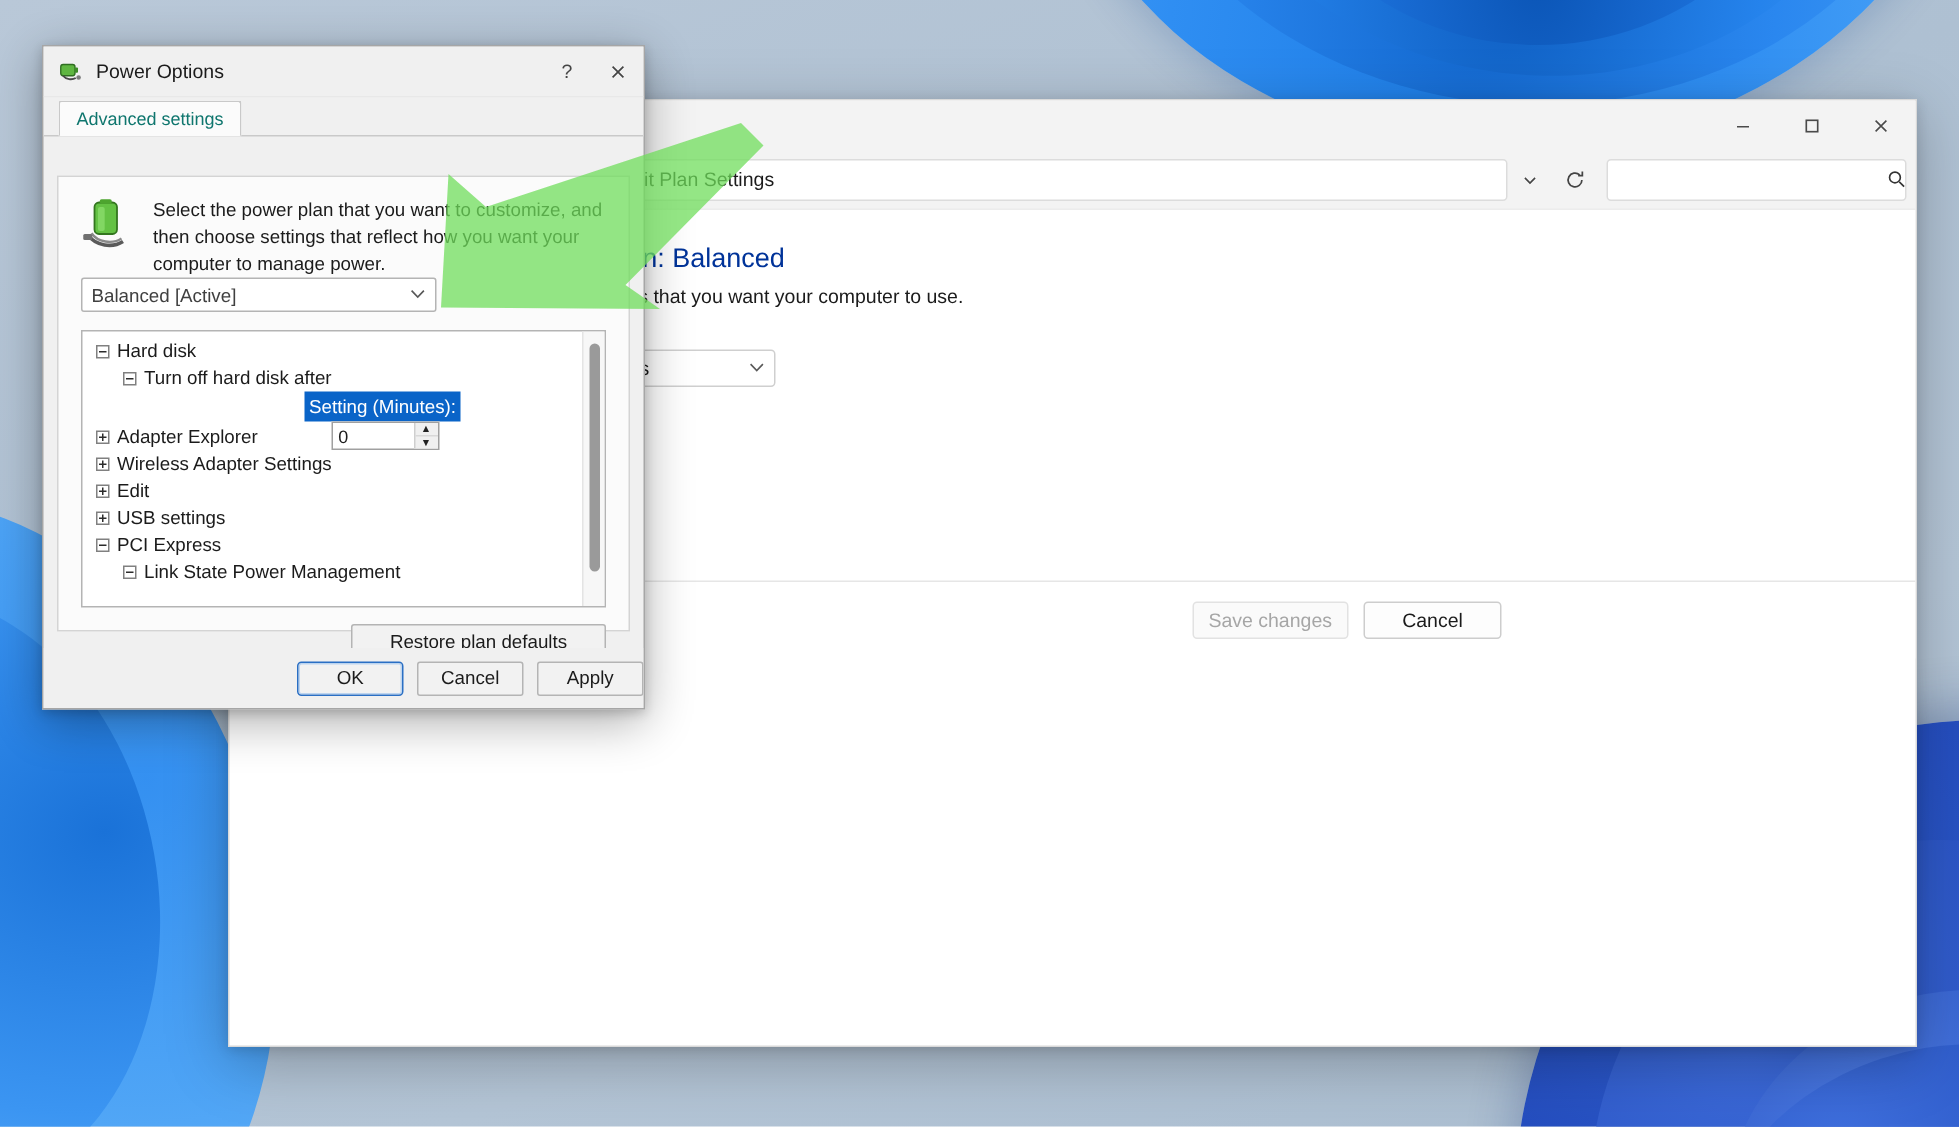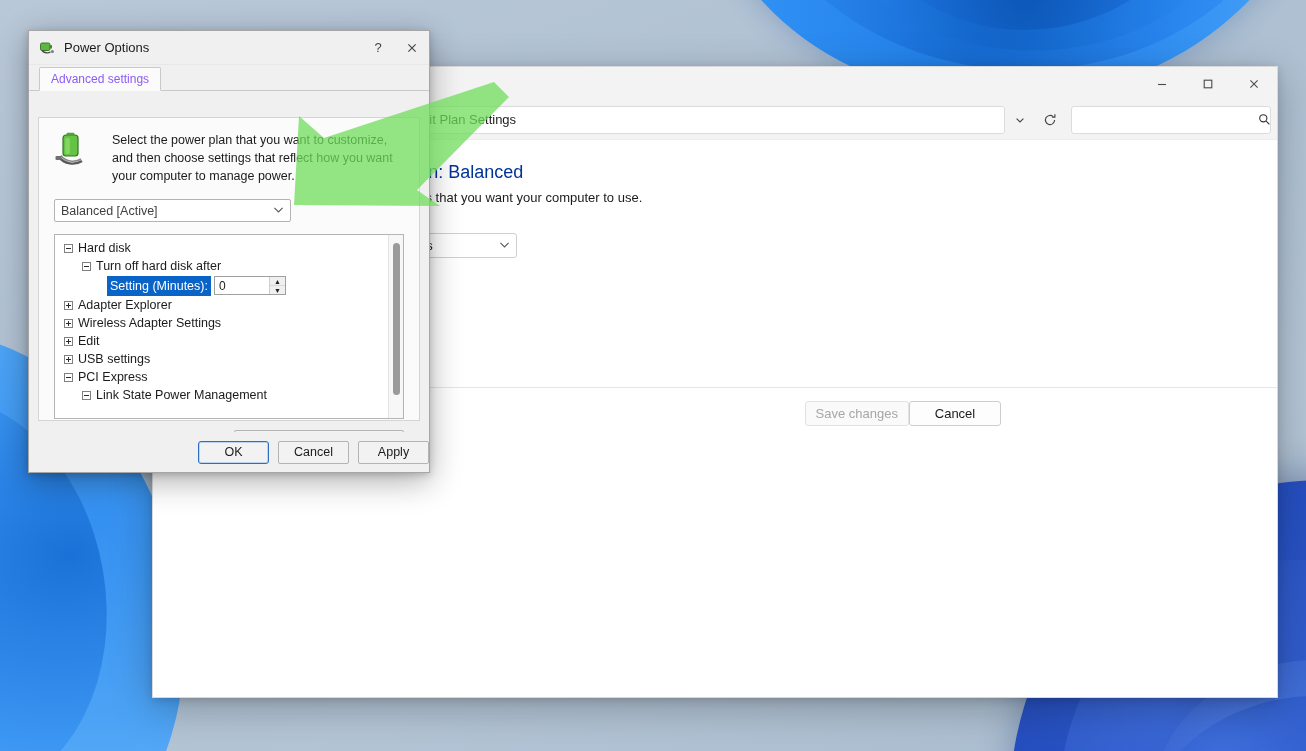--- a/index.html
+++ b/index.html
@@ -191,21 +191,21 @@
     text-decoration: none;
     margin-top: 19px;
   }
 
   #cp-footer {
     position: absolute;
     left: 0; right: 0; top: 320px;
     height: 52px;
     border-top: 1px solid #e6e6e6;
     display: flex; align-items: center; justify-content: flex-end;
-    padding-right: 276px;
+    gap: 10px; padding-right: 276px;
     background: #fff;
   }
   .btn {
     min-width: 92px; height: 25px;
     border: 1px solid #cdcdcd; border-radius: 3px;
     background: #fdfdfd;
     font-size: 13px; color: #1b1b1b;
     display: flex; align-items: center; justify-content: center;
     padding: 0 10px;
     font-family: "Liberation Sans", sans-serif;
@@ -246,34 +246,34 @@
     display: flex; align-items: flex-end;
     padding-left: 10px;
     border-bottom: 1px solid #c9c9c9;
   }
   .tab {
     height: 24px;
     padding: 0 11px;
     background: #fbfbfb;
     border: 1px solid #c9c9c9;
     border-bottom: 1px solid #fbfbfb;
-    font-size: 12px; color: #8b5cf6;
+    font-size: 12px; color: #0f766e;
     display: flex; align-items: center;
     border-radius: 2px 2px 0 0;
     position: relative; top: 1px;
   }
 
   #po-pane {
     position: absolute;
     left: 9px; top: 86px; right: 9px; bottom: 51px;
     background: #fbfbfb;
     border: 1px solid #d4d4d4;
     padding: 14px 15px 0 15px;
   }
-  #po-intro { display: flex; gap: 24px; margin-bottom: 14px; }
+  #po-intro { display: flex; gap: 14px; }
   #po-intro-icon { width: 34px; height: 36px; flex: none; }
   #po-intro-text {
     font-size: 12.5px; color: #1b1b1b; line-height: 1.42;
   }
   #po-plan-select {
     width: 237px; height: 23px;
     border: 1px solid #b4b4b4; border-radius: 2px;
     background: #fff;
     display: flex; align-items: center; justify-content: space-between;
     padding: 0 6px;
@@ -558,21 +558,21 @@
         <div class="tnode lvl1">
           <span class="tbox"></span>
           <span>Hard disk</span>
         </div>
 
         <div class="tnode lvl2">
           <span class="tbox"></span>
           <span>Turn off hard disk after</span>
         </div>
 
-        <div class="tnode lvl3" style="height:21px;">
+        <div class="tnode lvl3" style="height:21px;flex-direction:column;">
           <span class="sel-label">Setting (Minutes):</span>
           <span class="spin-wrap">
             <span class="spin-val">0</span>
             <span class="spin-btns">
               <div>▲</div>
               <div>▼</div>
             </span>
           </span>
         </div>
 

